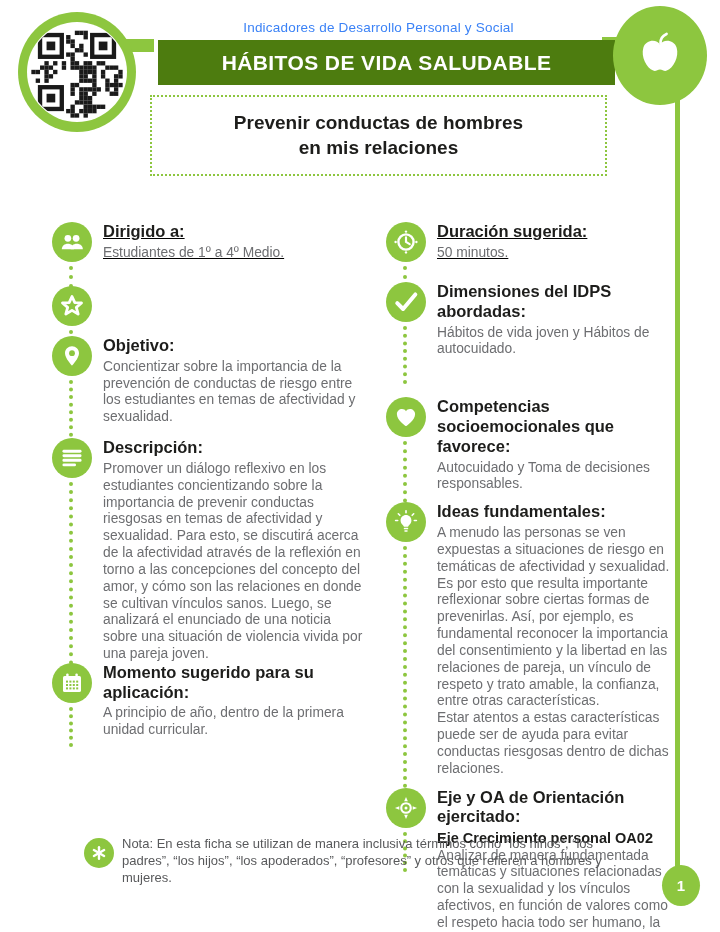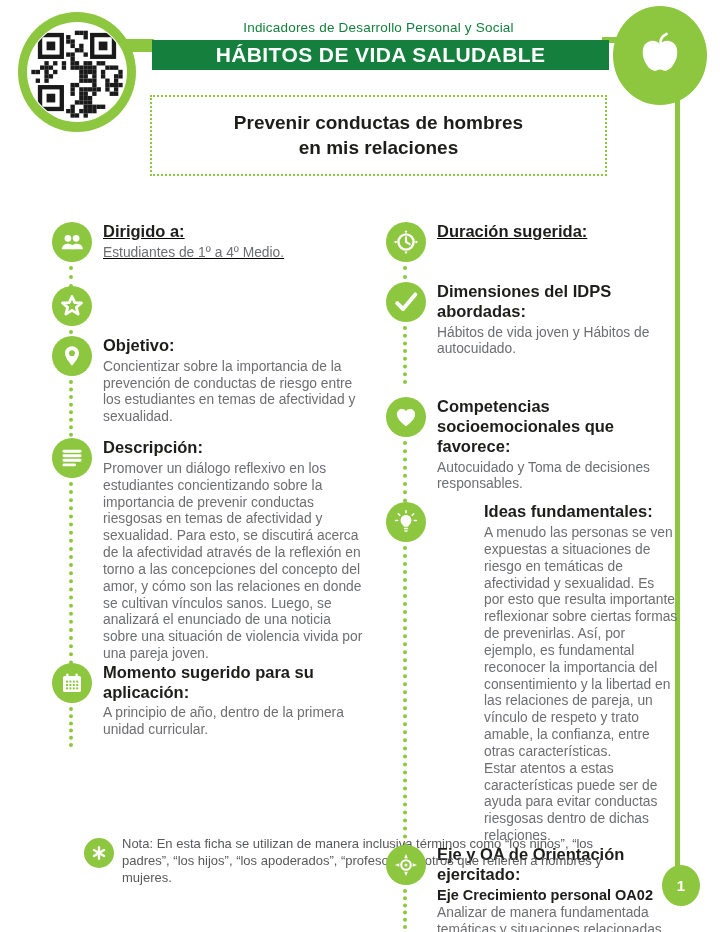--- a/index.html
+++ b/index.html
@@ -2,23 +2,23 @@
 <html><head>
 <meta charset="utf-8">
 <style>
   * { margin:0; padding:0; box-sizing:border-box; }
   html,body { background:#e8e8e8; }
   body { font-family:"Liberation Sans","DejaVu Sans",sans-serif; }
   .page { position:relative; width:720px; height:932px; background:#ffffff; margin:0 auto; overflow:hidden; }
 
   
   .kicker { position:absolute; left:150px; top:20px; width:457px; text-align:center;
-            font-size:13.5px; color:#15803d; letter-spacing:.2px; }
-  .banner { position:absolute; left:152px; top:40px; width:457px; height:30px;
-            background:#15803d; display:flex; align-items:center; justify-content:center; }
+            font-size:13.5px; color:#3b82f6; letter-spacing:.2px; }
+  .banner { position:absolute; left:158px; top:40px; width:457px; height:45px;
+            background:#4d7c0f; display:flex; align-items:center; justify-content:center; }
   .banner-title { color:#fff; font-weight:bold; font-size:21px; letter-spacing:.4px; }
   .connector-left { position:absolute; left:118px; top:39px; width:36px; height:13px; background:#8dc63f; }
   .connector-right { position:absolute; left:602px; top:37px; width:22px; height:6px; background:#8dc63f; }
 
   .qr-blob { position:absolute; left:18px; top:12px; width:118px; height:120px;
              background:#8dc63f; border-radius:50%; display:flex; align-items:center; justify-content:center; }
   .apple-badge { position:absolute; left:613px; top:6px; width:94px; height:99px; background:#8dc63f;
                  border-radius:50%; display:flex; align-items:center; justify-content:center; }
   .page-line { position:absolute; left:675px; top:100px; width:5px; height:770px; background:#8dc63f; }
   .page-num { position:absolute; left:662px; top:865px; width:38px; height:41px; background:#8dc63f;
@@ -48,21 +48,21 @@
   .txt { flex:1; padding-left:11px; }
   .heading { font-size:16.5px; font-weight:bold; color:#1d1d1b; line-height:1.2; margin-bottom:3px; }
   .subheading { font-size:14.5px; font-weight:bold; color:#1d1d1b; line-height:1.2; }
   .txt p { font-size:13.8px; color:#6d6e71; line-height:1.22; }
   .txt p:empty, .subheading:empty { display:none; }
 
   
   .s-l0 { margin-bottom:24px; } .s-l1 { margin-bottom:10px; } .s-l2 { margin-bottom:12px; }
   .s-l3 { margin-bottom:0; }
   .s-r0 { margin-bottom:20px; } .s-r1 { margin-bottom:25px; } .s-r2 { margin-bottom:9px;margin-top:14px; }
-  .s-r3 { margin-bottom:0;gap:47px; }
+  .s-r3 { margin-bottom:10px; }
 
   
   .note { position:absolute; left:84px; top:836px; width:556px; display:flex; }
   .note-icon { width:30px; height:30px; flex:none; border-radius:50%; background:#8dc63f;
                display:flex; align-items:center; justify-content:center; margin-top:2px; }
   .note-text { padding-left:8px; font-size:13px; color:#58595b; line-height:1.3; }
 </style>
 </head>
 <body>
 
@@ -334,20 +334,21 @@
                   <circle cx="12" cy="2.4" r="1.1"></circle>
                   <circle cx="21.6" cy="12" r="1.1"></circle>
                   <circle cx="12" cy="21.6" r="1.1"></circle>
                   <circle cx="2.4" cy="12" r="1.1"></circle>
                 </g>
           </svg>
         </div>
           </div>
         <div class="txt">
           <div class="heading">Duración sugerida:</div>
+          <p>50 minutos.</p>
 
         </div>
       </div>
 
       <div class="section s-r1">
         <div class="icon-cell">
             <div class="icon-circle">
           <svg width="28" height="28" viewBox="0 0 24 24">
             <path d="M4.5 13l5 5L20 5.5" stroke="#fff" stroke-width="3.4" fill="none" stroke-linecap="round" stroke-linejoin="round"></path>
           </svg>

